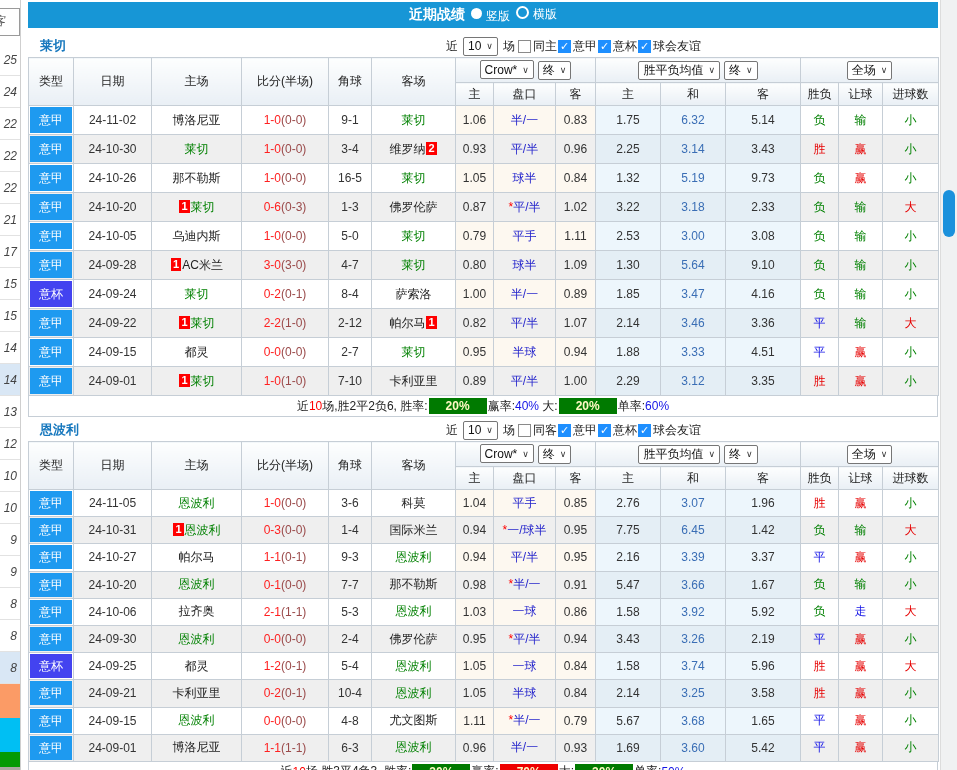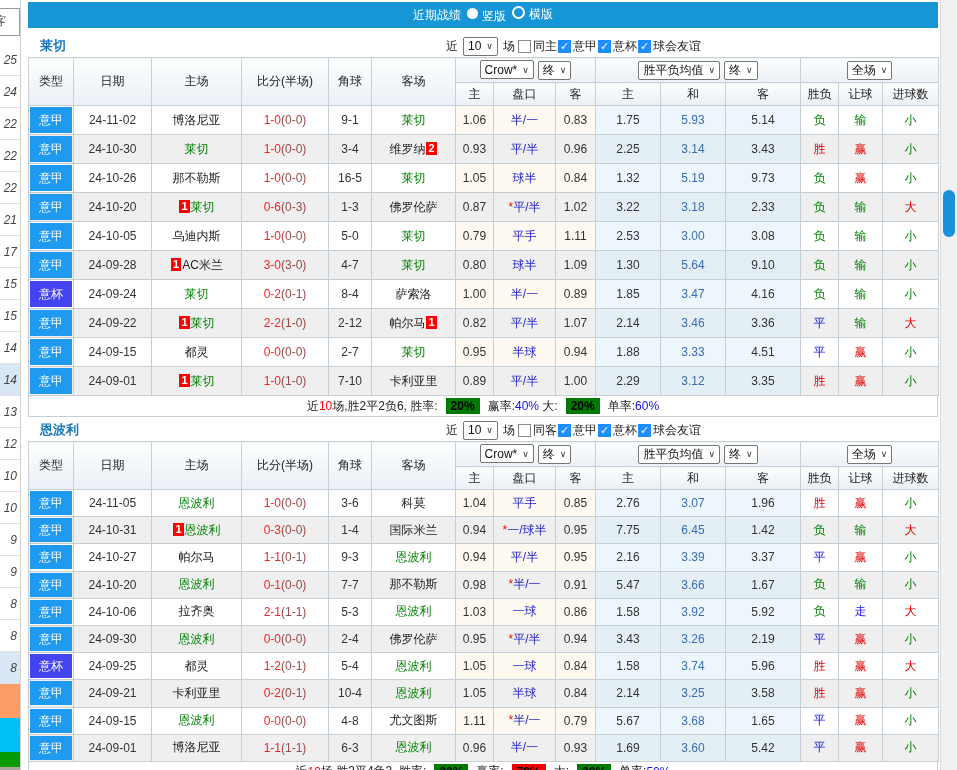--- a/index.html
+++ b/index.html
@@ -12,21 +12,21 @@
   .leftstrip{position:absolute;left:0;top:0;width:20px;height:770px;background:#fff;border-right:1px solid #cfcfcf;font-style:italic;}
   .leftstrip-box{position:absolute;top:8px;left:0;width:19px;height:26px;background:#fff;border:1px solid #9a9a9a;border-left:none;overflow:hidden;color:#555;}
   .leftstrip-box span{position:absolute;left:-7px;top:4px;}
   .side-rows{position:absolute;top:44px;left:0;width:20px;}
   .side-row{height:31px;border-bottom:1px solid #e2e2e2;display:flex;align-items:center;justify-content:flex-end;padding-right:3px;box-sizing:content-box;color:#444;background:#fff;}
   .side-row.hl{background:#d9e7f5;}
   .side-block{width:20px;}
   
   .main{position:absolute;left:28px;top:0;width:910px;}
   .topbar{margin-top:2px;height:26px;background:#1796d6;color:#fff;display:flex;align-items:center;justify-content:center;}
-  .tb-title{font-weight:normal;font-size:12px;}
+  .tb-title{font-weight:bold;font-size:14px;}
   .radio-item{display:inline-flex;align-items:flex-start;margin-left:6px;font-size:12px;}
   .radio-item .lbl{margin-left:4px;}
   .dot-sel{width:11px;height:11px;border-radius:50%;background:#fff;display:inline-block;}
   .dot-unsel{width:9px;height:9px;border-radius:50%;border:2px solid #fff;background:transparent;display:inline-block;}
   
   .section-header{position:relative;height:22px;display:flex;align-items:center;}
   .sec0 .section-header{margin-top:7px;}
   .sec1 .section-header{margin-top:2px;}
   .team-title{margin-left:12px;font-weight:bold;font-size:13px;color:#1778be;}
   .filters{position:absolute;left:415px;top:0;height:100%;display:flex;align-items:center;}
@@ -64,21 +64,21 @@
   .ft{color:#ff2020;}
   .ht{color:#9a4a4a;}
   .hc{color:#2626cc;}
   .hc .star{color:#f00;}
   .avg-mid{color:#3a6eb5;}
   .c-red{color:#e60000;}
   .c-green{color:#008000;}
   .c-blue{color:#1414e6;}
   
   .summary{height:20px;border:1px solid #c6ced6;border-top:none;background:#fff;display:flex;align-items:center;justify-content:center;color:#222;}
-  .pct-badge{color:#000000;padding:0 5px;margin:0 8px;font-weight:bold;line-height:16px;}
+  .pct-badge{color:#fef9c3;padding:0 17px;margin:0 1px;font-weight:bold;line-height:16px;}
   .bg-green{background:#007a00;}
   .bg-red{background:#ee0000;}
   .sum-blue{color:#1414e6;}
   .sum-red{color:#f00;}
   .sum-txt{white-space:pre;}
   
   .scrollbar{position:absolute;right:0;top:0;width:16px;height:770px;background:#f0f1f2;border-left:1px solid #dcdcdc;}
   .scroll-thumb{position:absolute;left:2px;top:190px;width:12px;height:47px;background:#1b91dc;border-radius:6px;}
 </style>
 </head>
@@ -212,21 +212,21 @@
               </td>
               <td>24-11-02</td>
               <td><span><span class="t-black">博洛尼亚</span></span></td>
               <td><span class="ft">1-0</span><span class="ht">(0-0)</span></td>
               <td>9-1</td>
               <td><span><span class="t-green">莱切</span></span></td>
               <td class="pk">1.06</td>
               <td class="pk hc"><span>半/一</span></td>
               <td class="pk">0.83</td>
               <td class="avg">1.75</td>
-              <td class="avg avg-mid">5.93</td>
+              <td class="avg avg-mid">6.32</td>
               <td class="avg">5.14</td>
               <td class="c-green">负</td>
               <td class="c-green">输</td>
               <td class="c-green">小</td>
             </tr>
             <tr class="even">
               <td class="type">
                 <span class="type-badge badge-jia">意甲</span>
               </td>
               <td>24-10-30</td>

